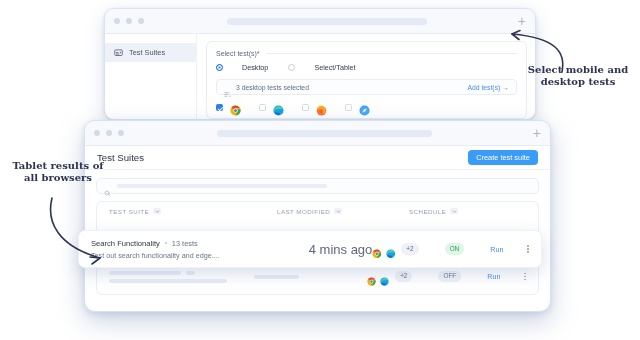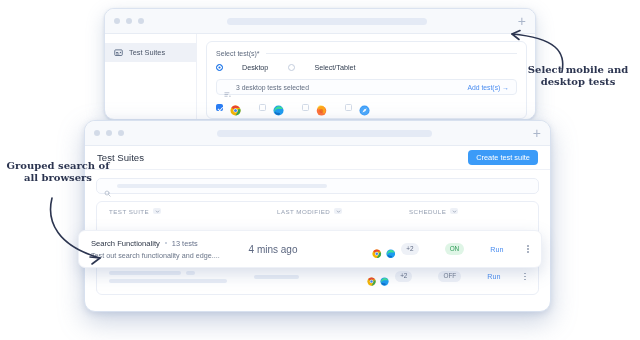--- a/index.html
+++ b/index.html
@@ -105,21 +105,21 @@
   .col-mod{width:132px;}
   .col-sched{flex:1;}
 
   .trow{display:flex;align-items:center;height:36px;padding:0 12px;box-sizing:border-box;border-top:1px solid #f0f3f9;}
   .cell-name{width:168px;}
   .name-line{display:flex;align-items:center;gap:5px;}
   .nm{font-size:7.6px;color:#2b3445;font-weight:normal;}
   .dotsep{width:2px;height:2px;border-radius:50%;background:#b9c2d2;}
   .cnt{font-size:7.4px;color:#66718a;text-align:right;}
   .desc{font-size:7.2px;color:#6b7689;margin-top:3px;}
-  .cell-mod{width:132px;font-size:10px;color:#5c6780;}
+  .cell-mod{width:132px;font-size:13px;color:#5c6780;text-align:right;}
   .cell-rest{flex:1;display:flex;align-items:center;}
   .icons{display:flex;align-items:center;gap:4px;}
   .pill{
     border-radius:8px;font-size:6.4px;padding:2.5px 5px;line-height:1;white-space:nowrap;
   }
   .pill-plus{background:#eef1f7;color:#5d6880;margin-left:2px;}
   .pill-on{background:#dff5e6;color:#2f9c58;margin-left:26px;}
   .pill-off{background:#eef1f7;color:#6b7689;margin-left:26px;}
   .runlink{font-size:7.2px;color:#4a8df0;margin-left:26px;}
   .kebab{margin-left:24px;display:flex;flex-direction:column;gap:1.6px;align-items:center;}
@@ -401,15 +401,15 @@
   <svg class="arrow" id="arrow-right" viewBox="0 0 86 46" fill="none">
     <path d="M62 44C66 24 56 10 12 6" stroke="#2c3550" stroke-width="1.6" stroke-linecap="round"></path>
     <path d="M12 6 L20 2.5 M12 6 L19 11.5" stroke="#2c3550" stroke-width="1.6" stroke-linecap="round"></path>
   </svg>
   <div class="note" id="note-right">Select mobile and desktop tests</div>
 
   <svg class="arrow" id="arrow-left" viewBox="0 0 70 72" fill="none">
     <path d="M8 2C2 26 14 50 56 62" stroke="#2c3550" stroke-width="1.6" stroke-linecap="round"></path>
     <path d="M56 62 L46 61 M56 62 L48 68" stroke="#2c3550" stroke-width="1.6" stroke-linecap="round"></path>
   </svg>
-  <div class="note" id="note-left">Grouped search of all browsers</div>
+  <div class="note" id="note-left">Tablet results of all browsers</div>
 
 </div>
 
 </body></html>

